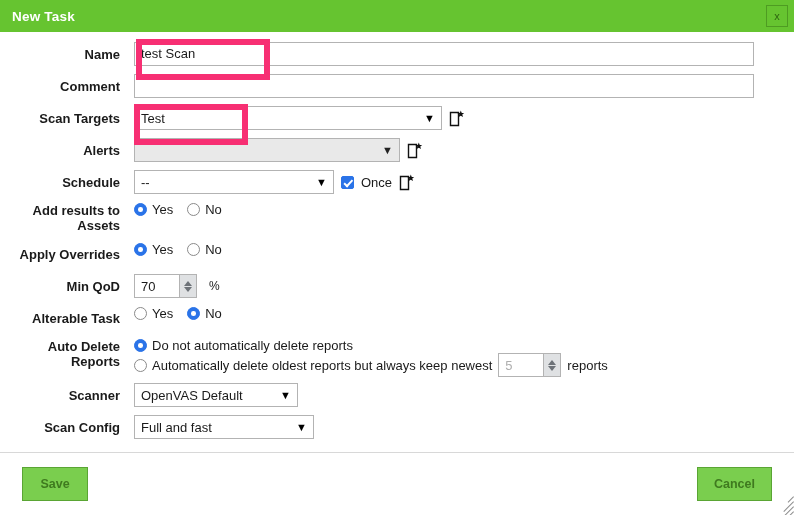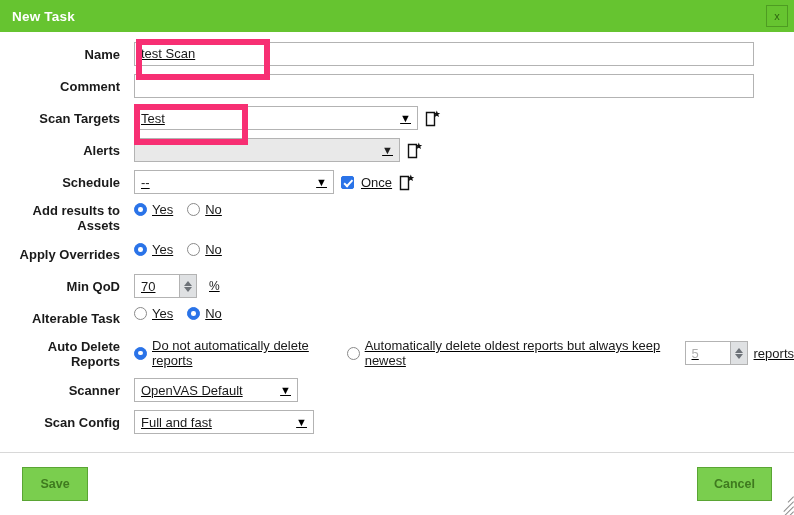--- a/index.html
+++ b/index.html
@@ -85,21 +85,20 @@
     padding-top: 5px;
   }
   .label.two-line { line-height: 15px; padding-top: 1px; padding-left: 6px; }
 
   .field {
     flex: 1 1 auto;
     display: flex;
     align-items: center;
     gap: 7px;
     position: relative;
-    text-decoration: underline;
   }
 
   
   .textinput {
     height: 24px;
     border: 1px solid #b3b3b3;
     background: #ffffff;
     font-size: 13px;
     color: #1a1a1a;
     padding: 0 6px;
@@ -127,21 +126,21 @@
     background: #e9e9e9;
     color: #7a7a7a;
   }
   .select .caret {
     font-size: 11px;
     color: #000;
     margin-left: 8px;
     line-height: 1;
   }
   .select.disabled .caret { color: #222; }
-  .sel-targets { width: 284px; }
+  .sel-targets { width: 308px; }
   .sel-alerts  { width: 266px; }
   .sel-sched   { width: 200px; }
   .sel-scanner { width: 164px; }
   .sel-config  { width: 180px; }
 
   
   .new-icon {
     width: 16px;
     height: 17px;
     position: relative;
@@ -235,21 +234,21 @@
     width: 0; height: 0;
     border-left: 4px solid transparent;
     border-right: 4px solid transparent;
     cursor: pointer;
   }
   .spinner .arr.up   { border-bottom: 5px solid #6d7278; }
   .spinner .arr.down { border-top: 5px solid #6d7278; }
   .pct { font-size: 12px; color: #1a1a1a; margin-left: 5px; }
 
   
-  .stack { display: flex; gap: 6px; }
+  .stack { display: flex; flex-direction: column; }
   .inline-row { display: flex; align-items: center; gap: 6px; }
   .plaintext { font-size: 13px; color: #1a1a1a; }
 
   
   .footer {
     flex: 0 0 auto;
     height: 63px;
     border-top: 1px solid #d8d8d8;
     display: flex;
     align-items: center;

